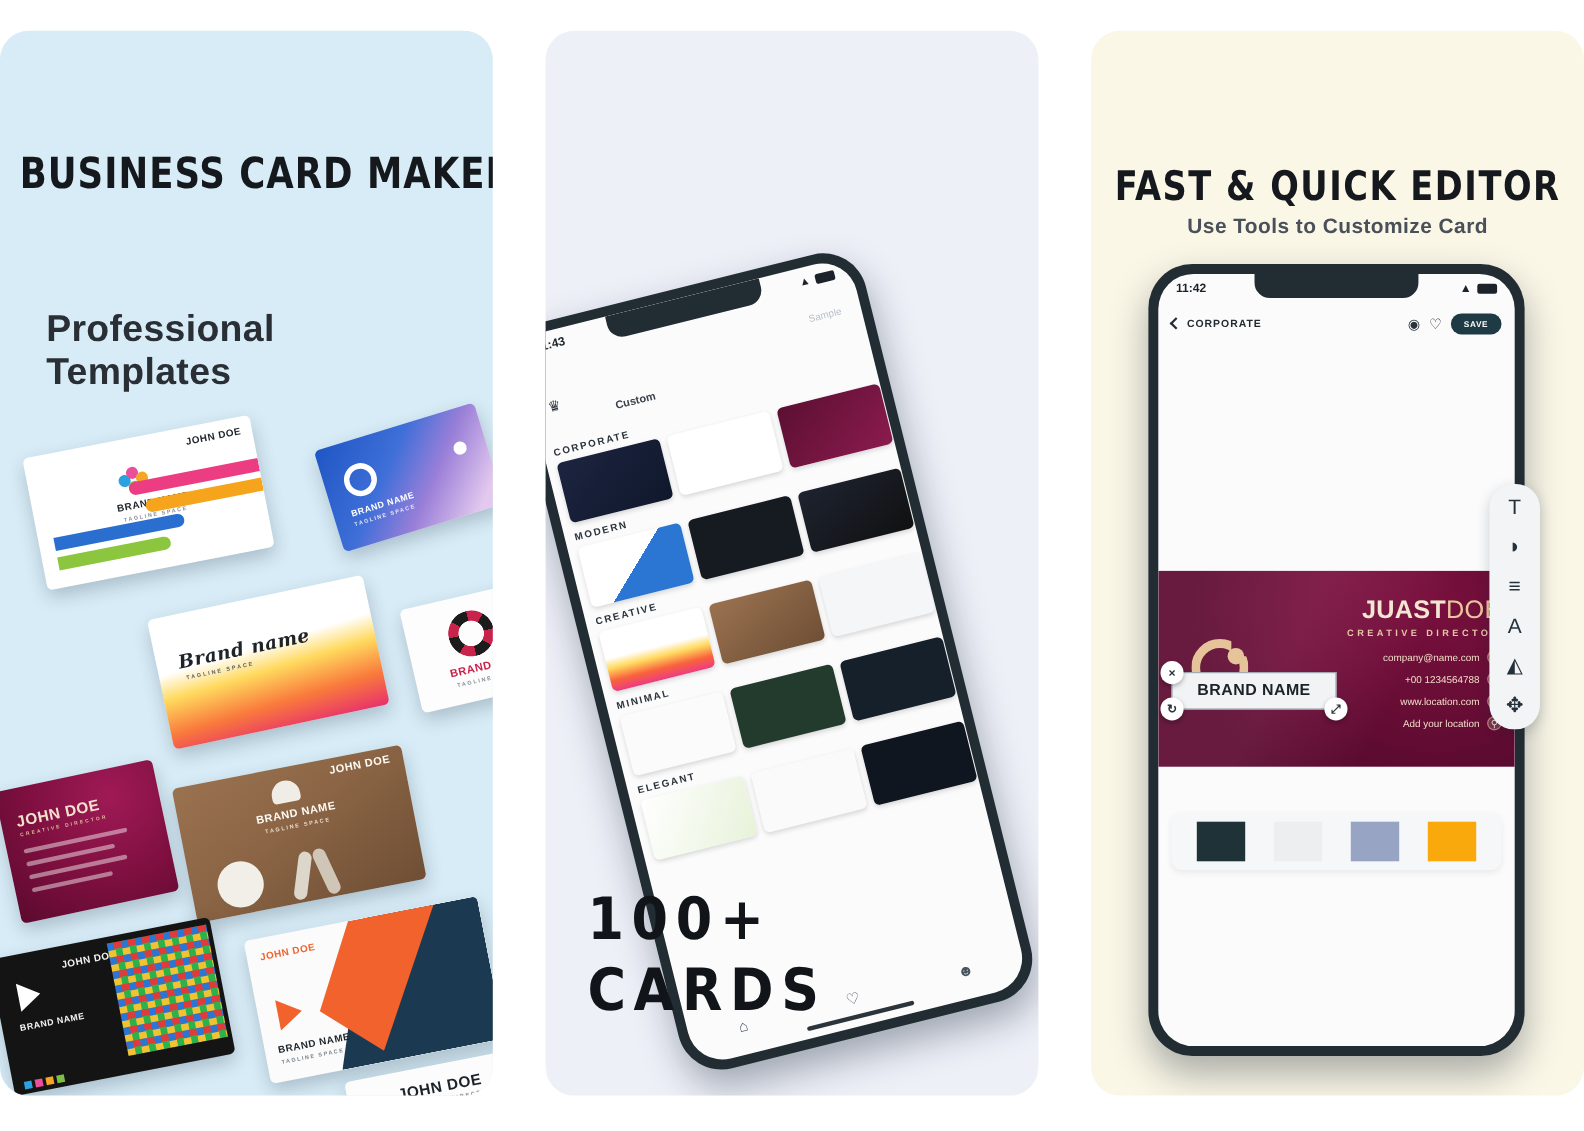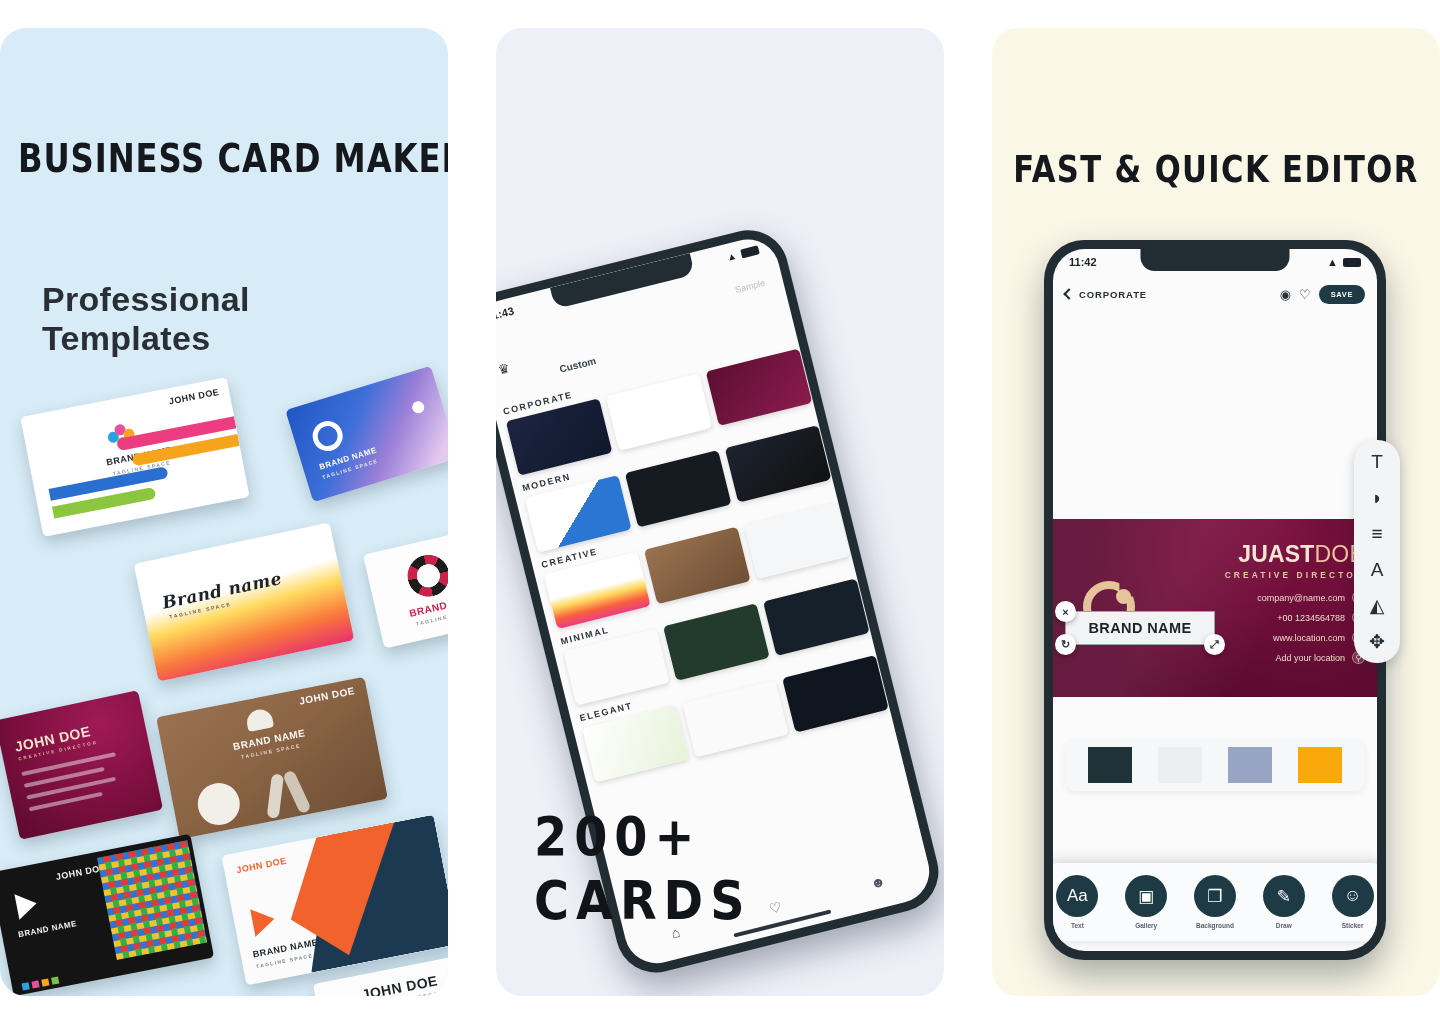--- a/index.html
+++ b/index.html
@@ -324,28 +324,29 @@
             <span>⌂</span>
             <span>♡</span>
             <span>☻</span>
           </div>
           <div class="homebar"></div>
         </div>
       </div>
     </div>
 
     <div class="bigtext">
-      <div>200+</div>
+      <div>100+</div>
       <div>CARDS</div>
     </div>
   </div>
 
   <div class="panel panel-3">
     <div class="head p3">
       <div class="h-title">FAST &amp; QUICK EDITOR</div>
+      <div class="h-sub">Use Tools to Customize Card</div>
     </div>
 
     <div class="phone" style="left:52px; top:212px; width:342px; height:720px;">
       <div class="screen">
         <div class="notch"></div>
         <div class="statusbar">
           <span>11:42</span>
           <span class="sb-right">
             <span style="font-size:11px">▲</span>
             <span class="batt"></span>
@@ -400,42 +401,20 @@
           <span class="handle h-br">⤢</span>
         </div>
 
         <div class="swatches">
           <span class="sw" style="background:#1e3238"></span>
           <span class="sw" style="background:#eceef0"></span>
           <span class="sw" style="background:#97a4c4"></span>
           <span class="sw" style="background:#f9a90b"></span>
         </div>
 
-        <div class="bottombar">
-          <div class="tool">
-            <span class="circ">Aa</span>
-            <span class="lbl">Text</span>
-          </div>
-          <div class="tool">
-            <span class="circ">▣</span>
-            <span class="lbl">Gallery</span>
-          </div>
-          <div class="tool">
-            <span class="circ">❐</span>
-            <span class="lbl">Background</span>
-          </div>
-          <div class="tool">
-            <span class="circ">✎</span>
-            <span class="lbl">Draw</span>
-          </div>
-          <div class="tool">
-            <span class="circ">☺</span>
-            <span class="lbl">Sticker</span>
-          </div>
-        </div>
       </div>
 
       <div class="tools">
         <span class="ti">T</span>
         <span class="ti">◗</span>
         <span class="ti">≡</span>
         <span class="ti">A</span>
         <span class="ti">◭</span>
         <span class="ti">✥</span>
       </div>

